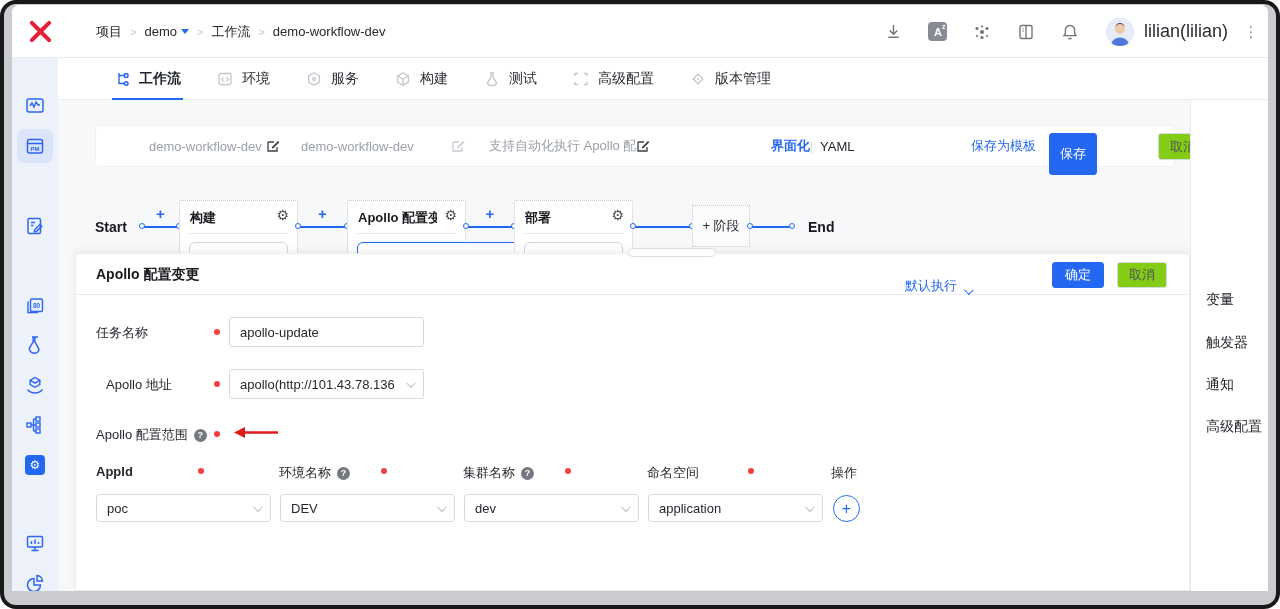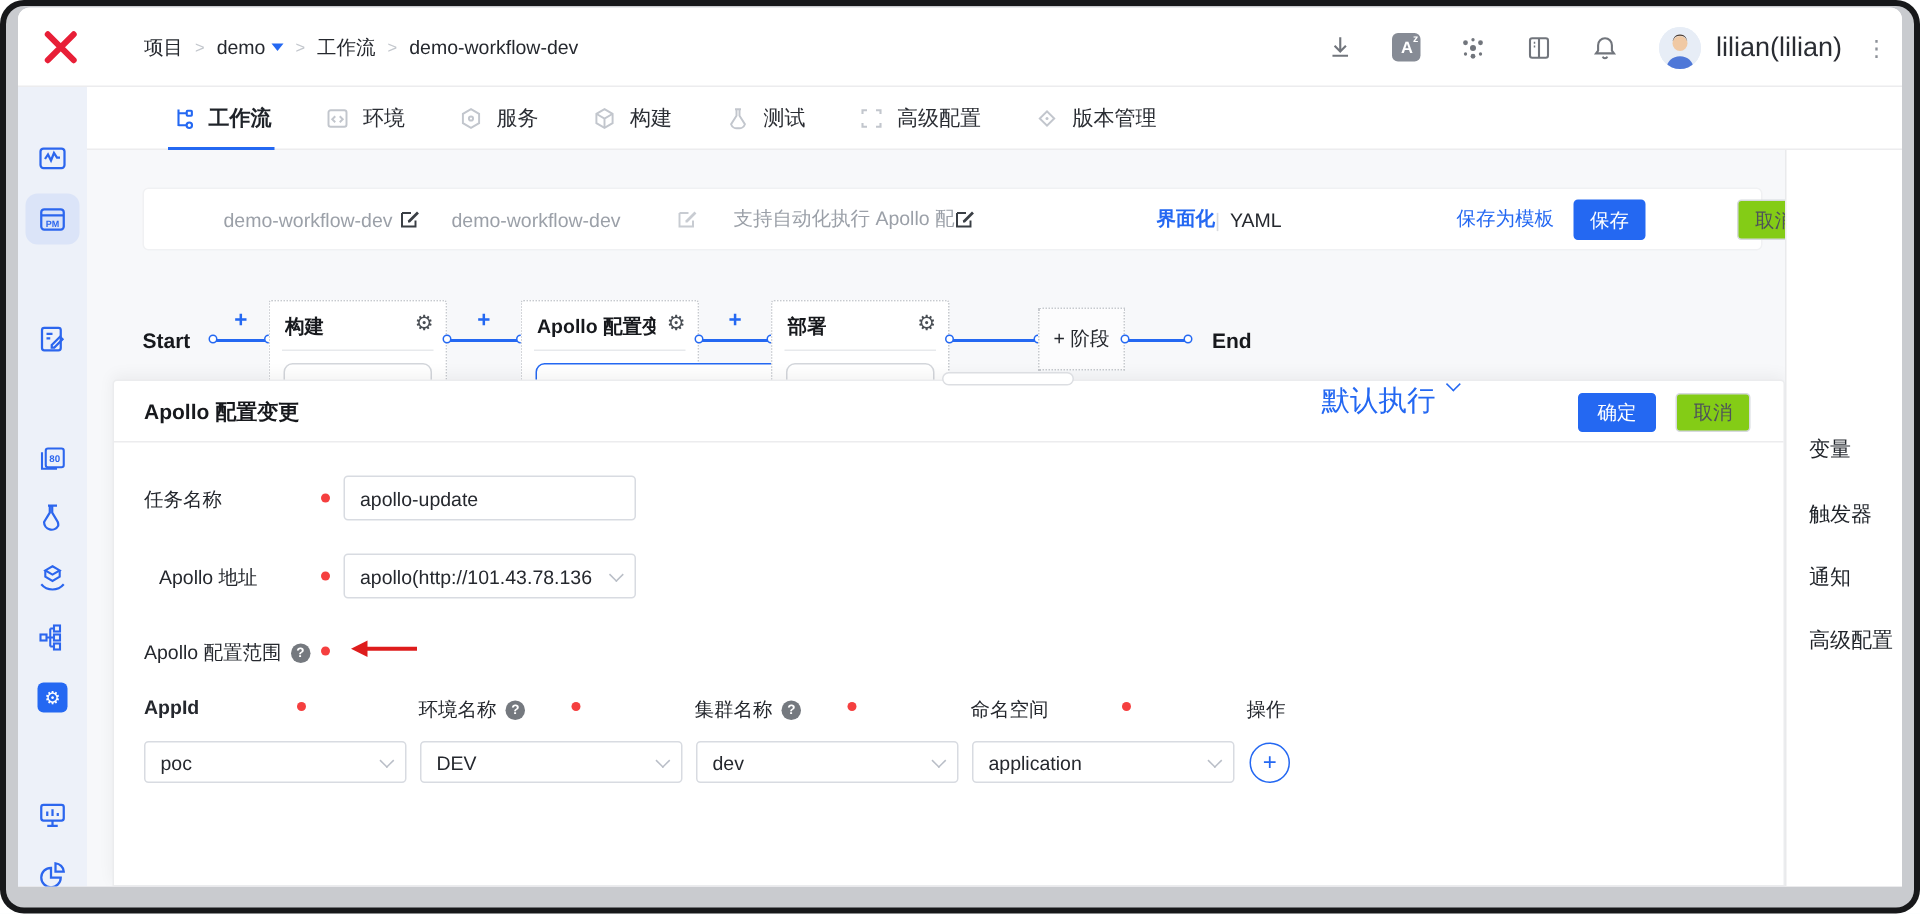--- a/index.html
+++ b/index.html
@@ -63,21 +63,21 @@
   .conn .ep { position:absolute; top:-3px; width:6px; height:6px; background:#fff; border:1.5px solid #2468F2; border-radius:50%; }
   .conn .ep.l { left:-3px; } .conn .ep.r { right:-3px; }
   .conn .plus { position:absolute; left:50%; transform:translateX(-50%); top:-21px; color:#2468F2; font-size:15px; font-weight:bold; }
   .add-stage { position:absolute; left:634px; top:105px; width:58px; height:42px; border:1px dotted #c6c9ce; display:flex; align-items:center; justify-content:center; font-size:13px; color:#25282e; background:#fcfcfd; }
   .hpill { position:absolute; left:570px; top:148px; width:88px; height:9px; background:#fff; border:1px solid #dcdee2; border-radius:5px; z-index:30; }
 
   
   .modal { position:absolute; left:17px; top:153px; width:1115px; bottom:0; background:#fff; border:1px solid #ebecee; border-radius:3px 3px 0 0; box-shadow:0 -3px 10px rgba(0,0,0,.05); z-index:20; }
   .modal-head { position:absolute; left:0; right:0; top:0; height:41px; border-bottom:1px solid #ececee; }
   .modal-title { position:absolute; left:20px; top:0; height:41px; display:flex; align-items:center; font-size:14px; font-weight:bold; color:#17191d; }
-  .exec-mode { position:absolute; right:218px; top:0; height:41px; display:flex; align-items:flex-start; gap:7px; color:#2468F2; font-size:19px; cursor:pointer; }
+  .exec-mode { position:absolute; right:218px; top:0; height:41px; display:flex; align-items:flex-end; gap:7px; color:#2468F2; font-size:13px; cursor:pointer; }
   .chev { width:7px; height:7px; border-right:1.5px solid #b9bec7; border-bottom:1.5px solid #b9bec7; transform:rotate(45deg) translateY(-2px); }
   .chev.blue { border-color:#2468F2; }
   .form-label { position:absolute; font-size:13px; color:#25282e; display:flex; align-items:center; gap:6px; }
   .req-dot { position:absolute; width:6px; height:6px; border-radius:50%; background:#F53F3F; }
   .inp { position:absolute; height:30px; width:195px; background:#fff; border:1px solid #d8dbe1; border-radius:3px; display:flex; align-items:center; padding:0 10px; font-size:13px; color:#25282e; }
   .inp .val { flex:1; white-space:nowrap; overflow:hidden; }
   .sel { position:absolute; height:28px; width:175px; background:#fff; border:1px solid #d8dbe1; border-radius:3px; display:flex; align-items:center; padding:0 10px; font-size:13px; color:#25282e; }
   .sel .val { flex:1; }
   .qicon { width:13px; height:13px; border-radius:50%; background:#75797f; color:#fff; font-size:9px; font-weight:bold; display:inline-flex; align-items:center; justify-content:center; }
   .col-h { position:absolute; font-size:13px; color:#25282e; display:flex; align-items:center; gap:6px; }
@@ -309,21 +309,21 @@
           </svg>
         <span class="field-text" style="left:393px;">支持自动化执行 Apollo 配</span>
         <svg class="edit-ico" style="left:540px;" viewBox="0 0 14 14" fill="none" stroke="#3a3f45" stroke-width="1.3">
             <path d="M2 3h6M2 3v9h9V8"></path>
             <path d="M6 8l6-6 1.3 1.3-6 6H6z" fill="#3a3f45" stroke="none"></path>
           </svg>
         <span class="vtoggle" style="left:675px;color:#2468F2;font-weight:bold;">界面化</span>
         <span class="vtoggle" style="left:714px;color:#d9dce0;">|</span>
         <span class="vtoggle" style="left:724px;color:#25282e;">YAML</span>
         <span class="vtoggle" style="left:875px;color:#2468F2;">保存为模板</span>
-        <span class="btn btn-primary" style="position:absolute;left:953px;top:7px;width:48px;height:27px;">保存</span>
+        <span class="btn btn-primary" style="position:absolute;left:953px;top:7px;width:48px;height:42px;">保存</span>
         <span class="btn btn-plain" style="position:absolute;left:1014px;top:7px;width:50px;height:27px;">取消</span>
       </div>
 
       <span class="pl-label" style="left:37px;top:119px;">Start</span>
       <div class="conn" style="left:84px;width:37px;">
           <span class="ep l"></span>
           <span class="ep r"></span>
           <span class="plus">+</span>
         </div>
       <div class="stage" style="left:121px;">

